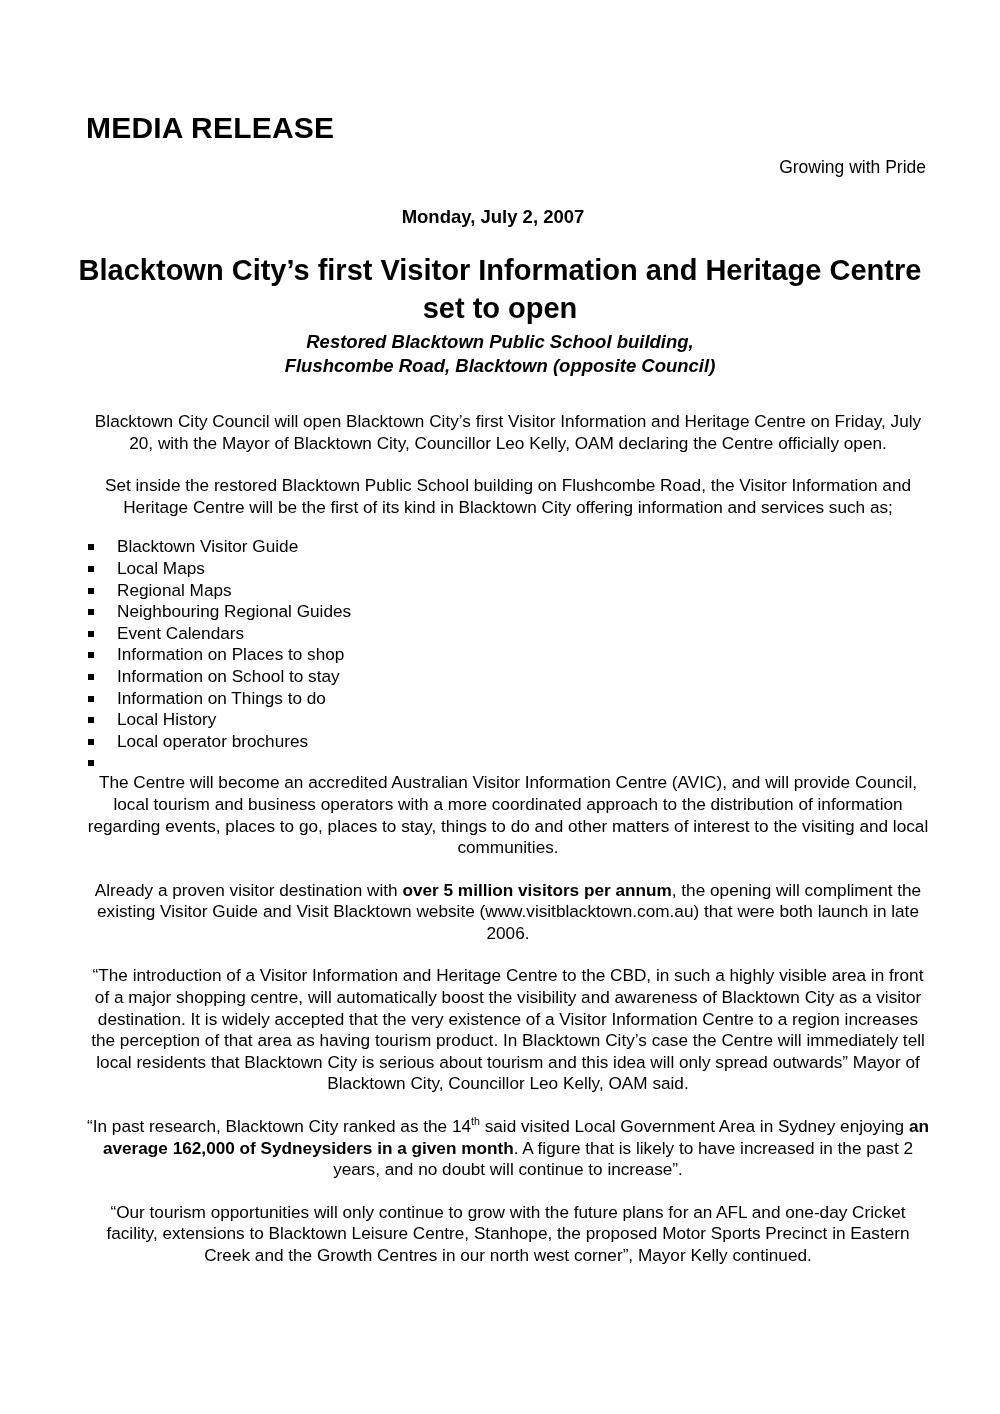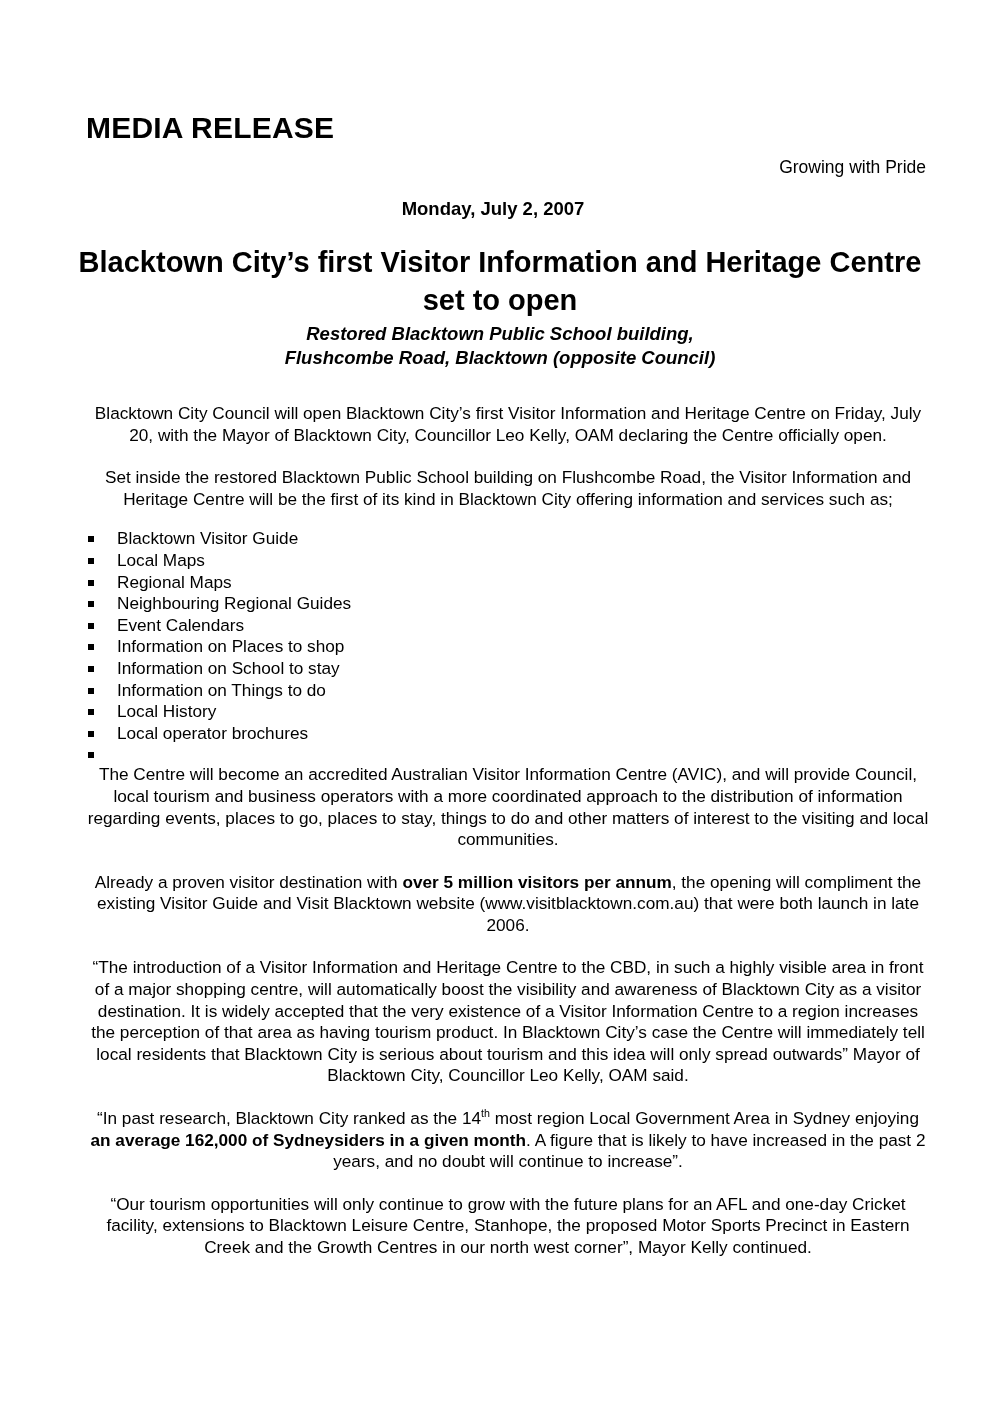--- a/index.html
+++ b/index.html
@@ -50,21 +50,21 @@
     font-weight: normal;
     line-height: 20px;
     white-space: nowrap;
   }
 
   .release-date {
     text-align: center;
     font-size: 18.5px;
     font-weight: bold;
     line-height: 22px;
-    margin: 8px 0 0 0;
+    margin: 16px 0 0 0;
     padding-right: 14px;
   }
 
   .headline {
     text-align: center;
     font-size: 29px;
     font-weight: bold;
     line-height: 38px;
     margin: 23px 0 0 0;
     padding: 0 8px;
@@ -197,19 +197,19 @@
           <span class="sq"></span>
         </li>
       </ul>
 
       <p class="para">The Centre will become an accredited Australian Visitor Information Centre (AVIC), and will provide Council, local tourism and business operators with a more coordinated approach to the distribution of information regarding events, places to go, places to stay, things to do and other matters of interest to the visiting and local communities.</p>
 
       <p class="para"><span>Already a proven visitor destination with </span><span class="bold">over 5 million visitors per annum</span><span>, the opening will compliment the existing Visitor Guide and Visit Blacktown website (www.visitblacktown.com.au) that were both launch in late 2006.</span></p>
 
       <p class="para">“The introduction of a Visitor Information and Heritage Centre to the CBD, in such a highly visible area in front of a major shopping centre, will automatically boost the visibility and awareness of Blacktown City as a visitor destination. It is widely accepted that the very existence of a Visitor Information Centre to a region increases the perception of that area as having tourism product. In Blacktown City’s case the Centre will immediately tell local residents that Blacktown City is serious about tourism and this idea will only spread outwards” Mayor of Blacktown City, Councillor Leo Kelly, OAM said.</p>
 
-      <p class="para"><span>“In past research, Blacktown City ranked as the 14</span><sup>th</sup><span> most region Local Government Area in Sydney enjoying </span><span class="bold">an average 162,000 of Sydneysiders in a given month</span><span>. A figure that is likely to have increased in the past 2 years, and no doubt will continue to increase”.</span></p>
+      <p class="para"><span>“In past research, Blacktown City ranked as the 14</span><sup>th</sup><span> said visited Local Government Area in Sydney enjoying </span><span class="bold">an average 162,000 of Sydneysiders in a given month</span><span>. A figure that is likely to have increased in the past 2 years, and no doubt will continue to increase”.</span></p>
 
       <p class="para">“Our tourism opportunities will only continue to grow with the future plans for an AFL and one-day Cricket facility, extensions to Blacktown Leisure Centre, Stanhope, the proposed Motor Sports Precinct in Eastern Creek and the Growth Centres in our north west corner”, Mayor Kelly continued.</p>
 
     </div>
   </div>
 </div>
 
 </body></html>

